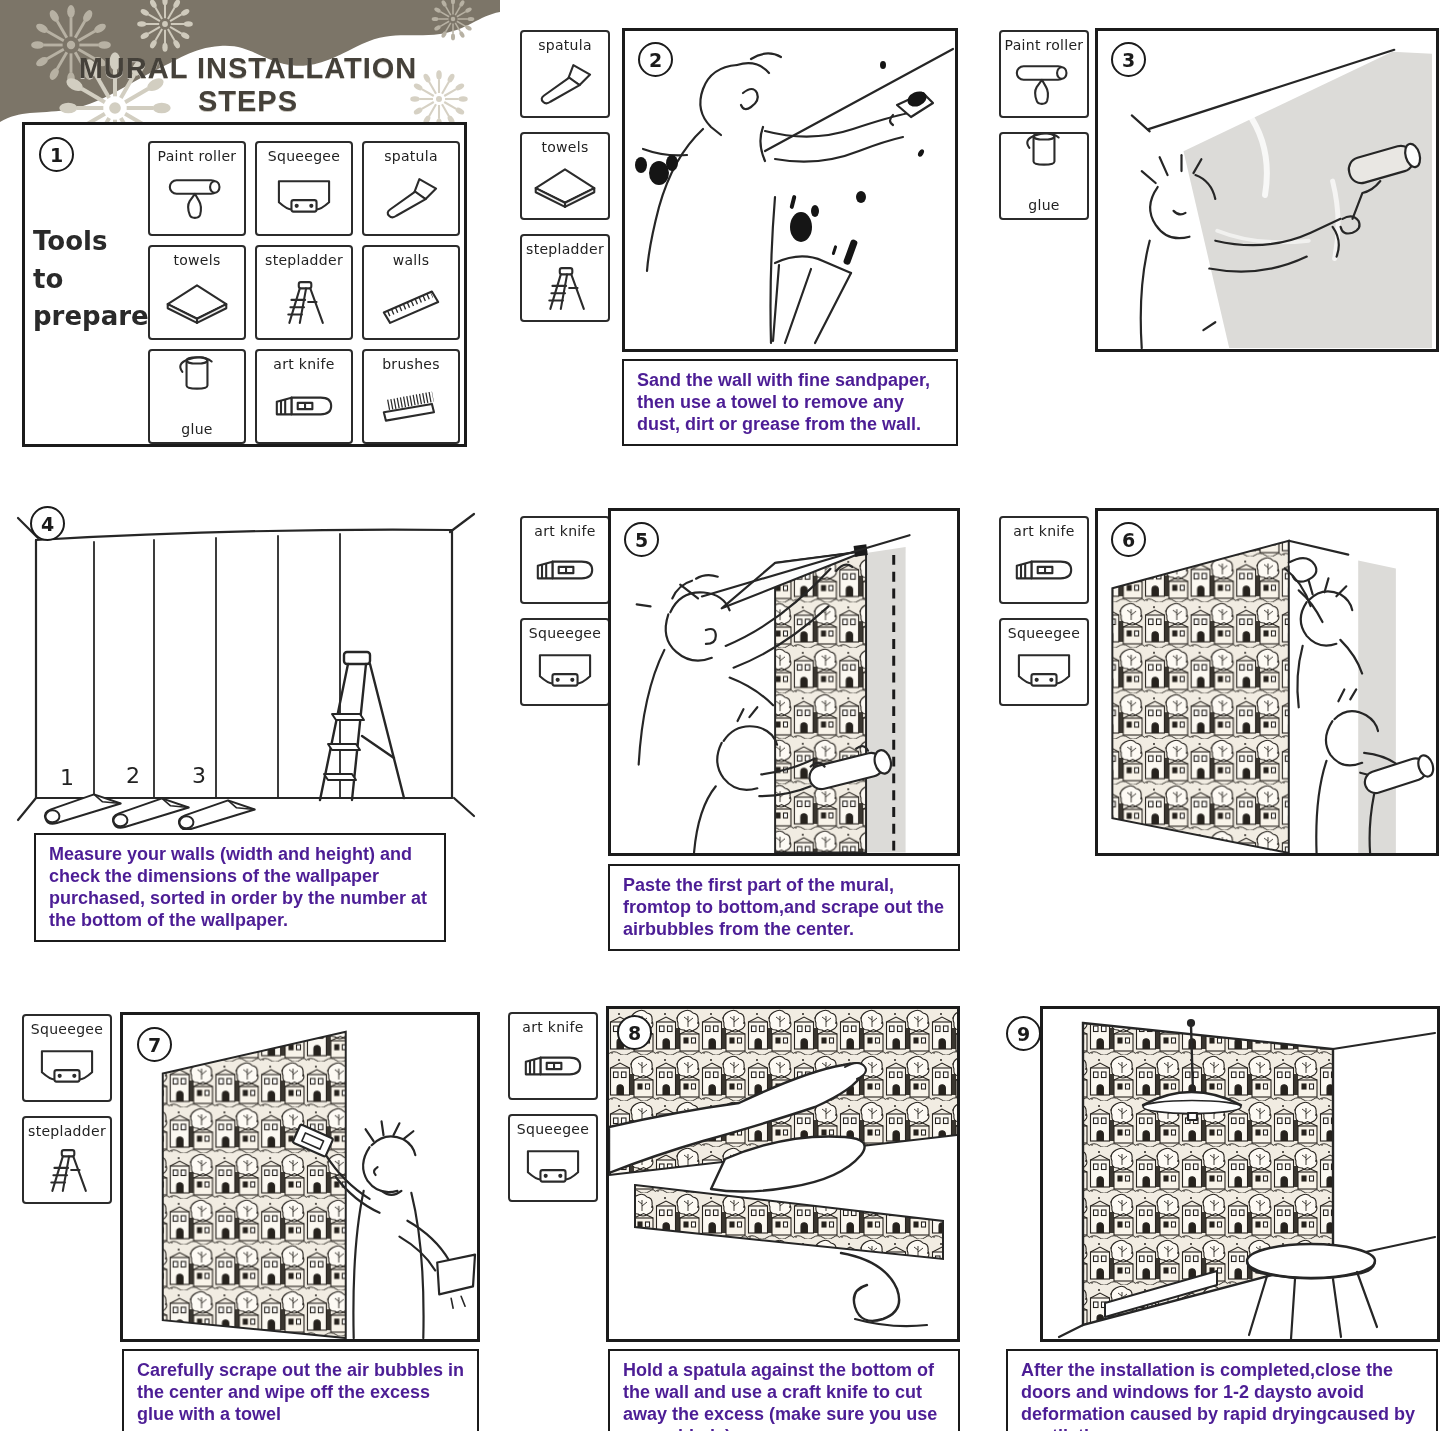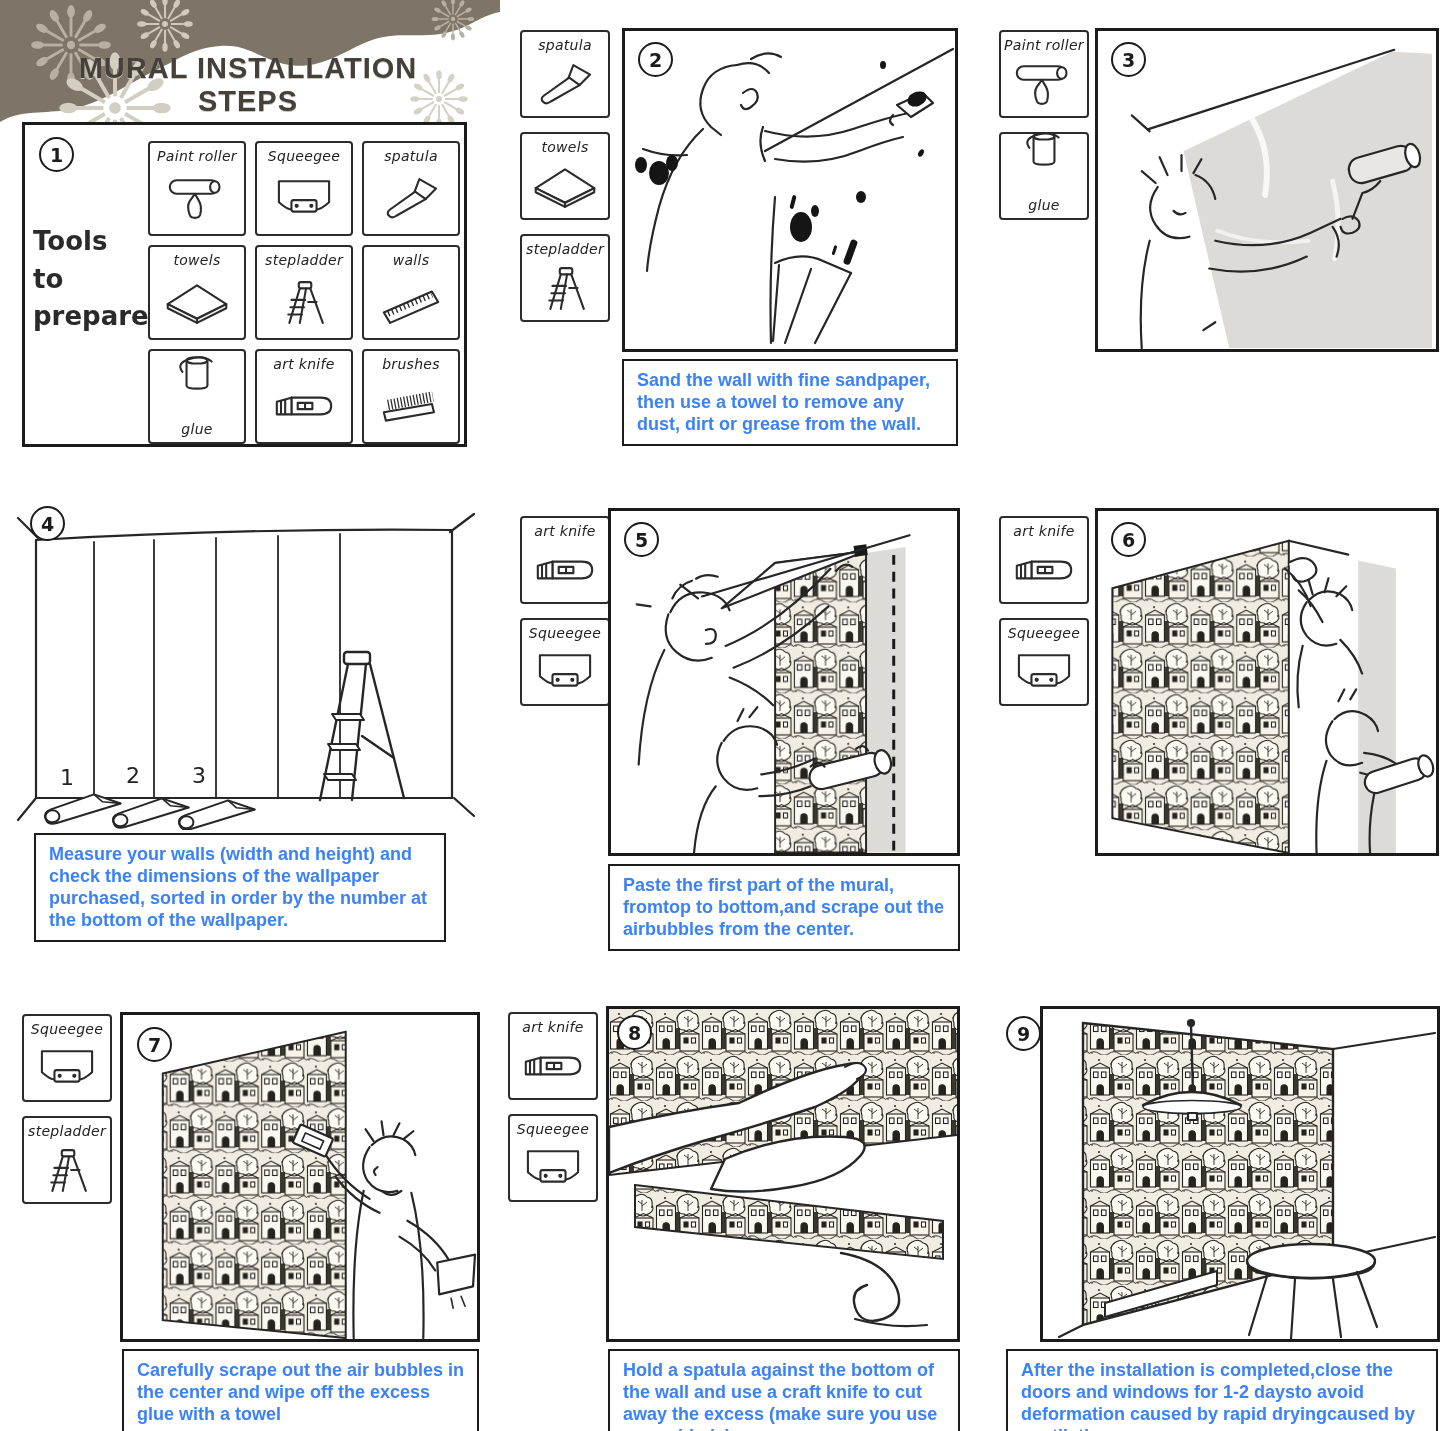--- a/index.html
+++ b/index.html
@@ -8,31 +8,31 @@
   .abs{position:absolute;}
   
   .banner{position:absolute;left:0;top:0;width:500px;height:130px;}
   .title{position:absolute;left:42px;top:52px;width:412px;text-align:center;
          font-family:Liberation Sans, sans-serif;font-weight:bold;font-size:29px;letter-spacing:1px;
          color:#45413a;text-shadow:0 1px 0 #c9c5bc;}
   .flw{position:absolute;}
   
   .panel{position:absolute;background:#fff;border:3px solid #1b1b1b;box-sizing:border-box;}
   .caption{position:absolute;background:#fff;border:2.5px solid #1b1b1b;box-sizing:border-box;
-           font-size:18px;line-height:1.22;font-weight:600;color:#3b82f6;padding:9px 8px 8px 13px;min-height:60px;}
+           font-size:18px;line-height:1.22;font-weight:600;color:#4c1d95;padding:9px 8px 8px 13px;min-height:60px;}
   .num{position:absolute;width:31px;height:31px;border:2.5px solid #1b1b1b;border-radius:50%;
        background:#fff;display:flex;align-items:center;justify-content:center;
        font:700 19px "DejaVu Sans",sans-serif;color:#1b1b1b;z-index:6;}
   
   .tool-col{position:absolute;display:flex;flex-direction:column;gap:14px;}
   .tool-box{border:2.5px solid #2b2b2b;border-radius:4px;background:#fff;width:90px;height:88px;
             box-sizing:border-box;display:flex;flex-direction:column;align-items:center;padding:5px 2px 2px;}
   .tool-box.label-bottom{flex-direction:column-reverse;padding:2px 2px 5px;gap:24px;}
   .tool-label{font-size:14px;letter-spacing:.3px;color:#222;white-space:nowrap;
-              font-family:"DejaVu Sans",sans-serif;font-style:italic;}
+              font-family:"DejaVu Sans",sans-serif;}
   .tool-icon{flex:1;display:flex;align-items:center;justify-content:center;width:100%;}
   .tool-icon svg{width:72px;height:46px;}
   .tools-grid{position:absolute;left:123px;top:16px;display:grid;
               grid-template-columns:repeat(3,98px);grid-auto-rows:95px;gap:9px;}
   .tools-grid .tool-box{width:98px;height:95px;}
   .tools-heading{position:absolute;left:8px;top:98px;width:128px;text-align:left;
                  font:700 26px/1.45 "DejaVu Sans",sans-serif;color:#2a2a2a;white-space:pre-line;}
   .illus{position:absolute;inset:0;width:100%;height:100%;}
 </style>
 </head>

